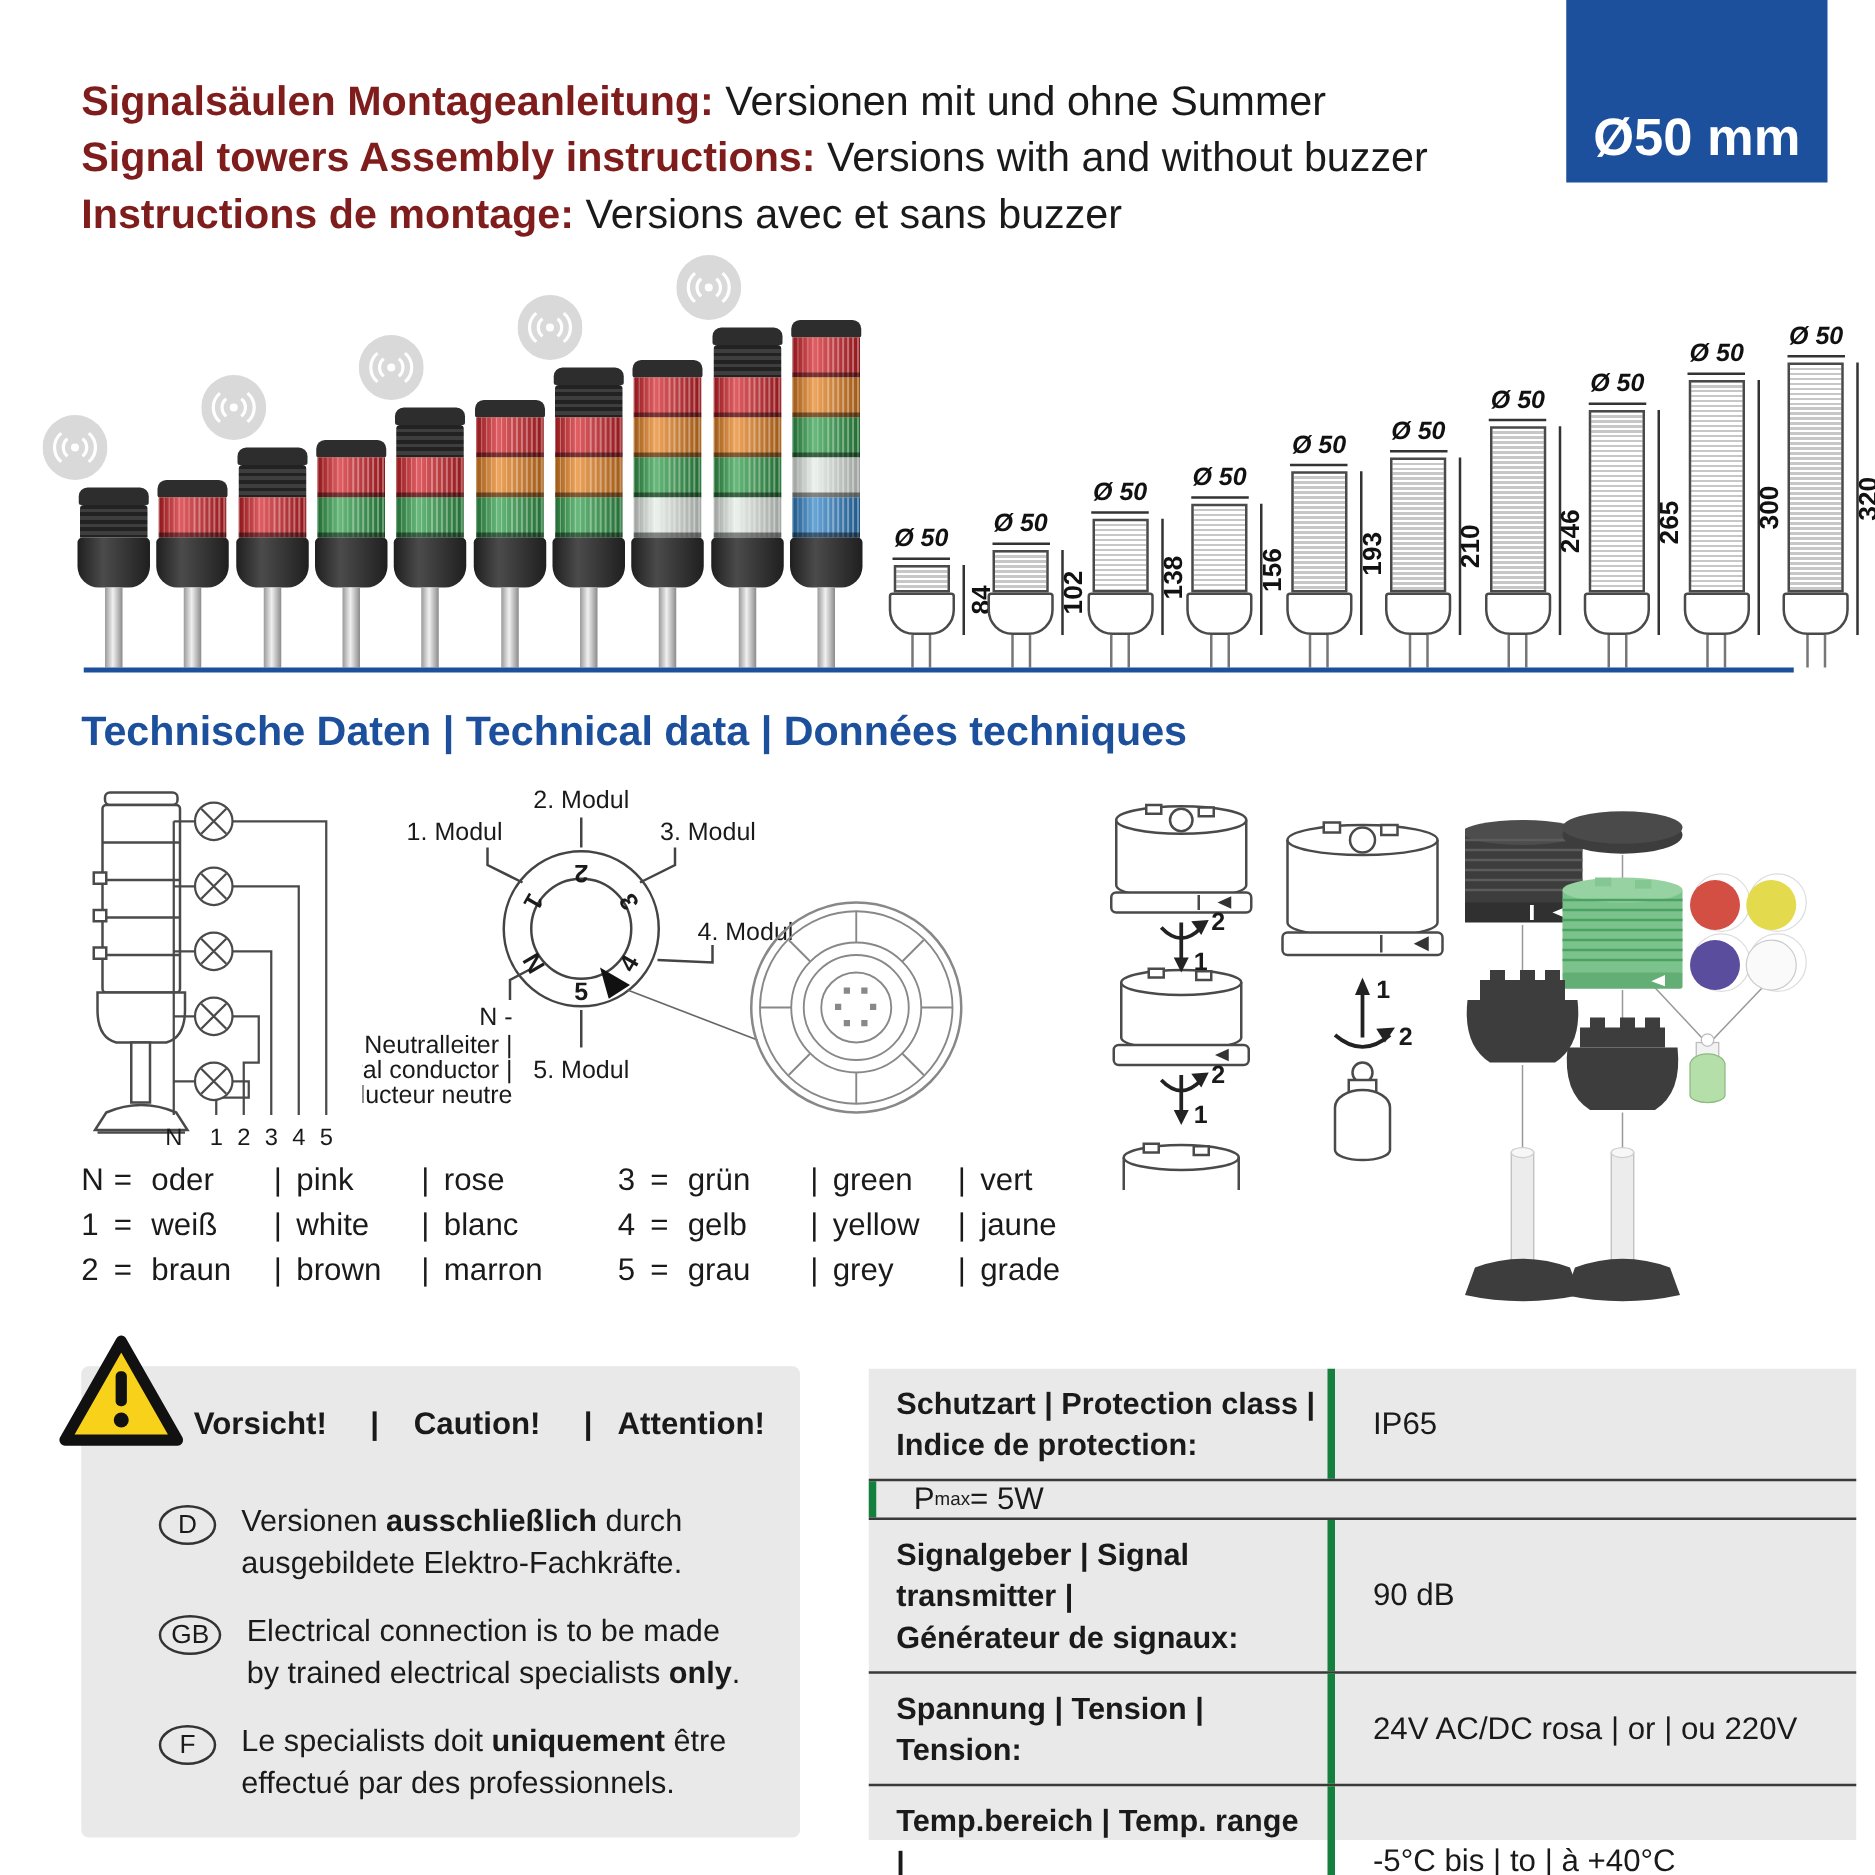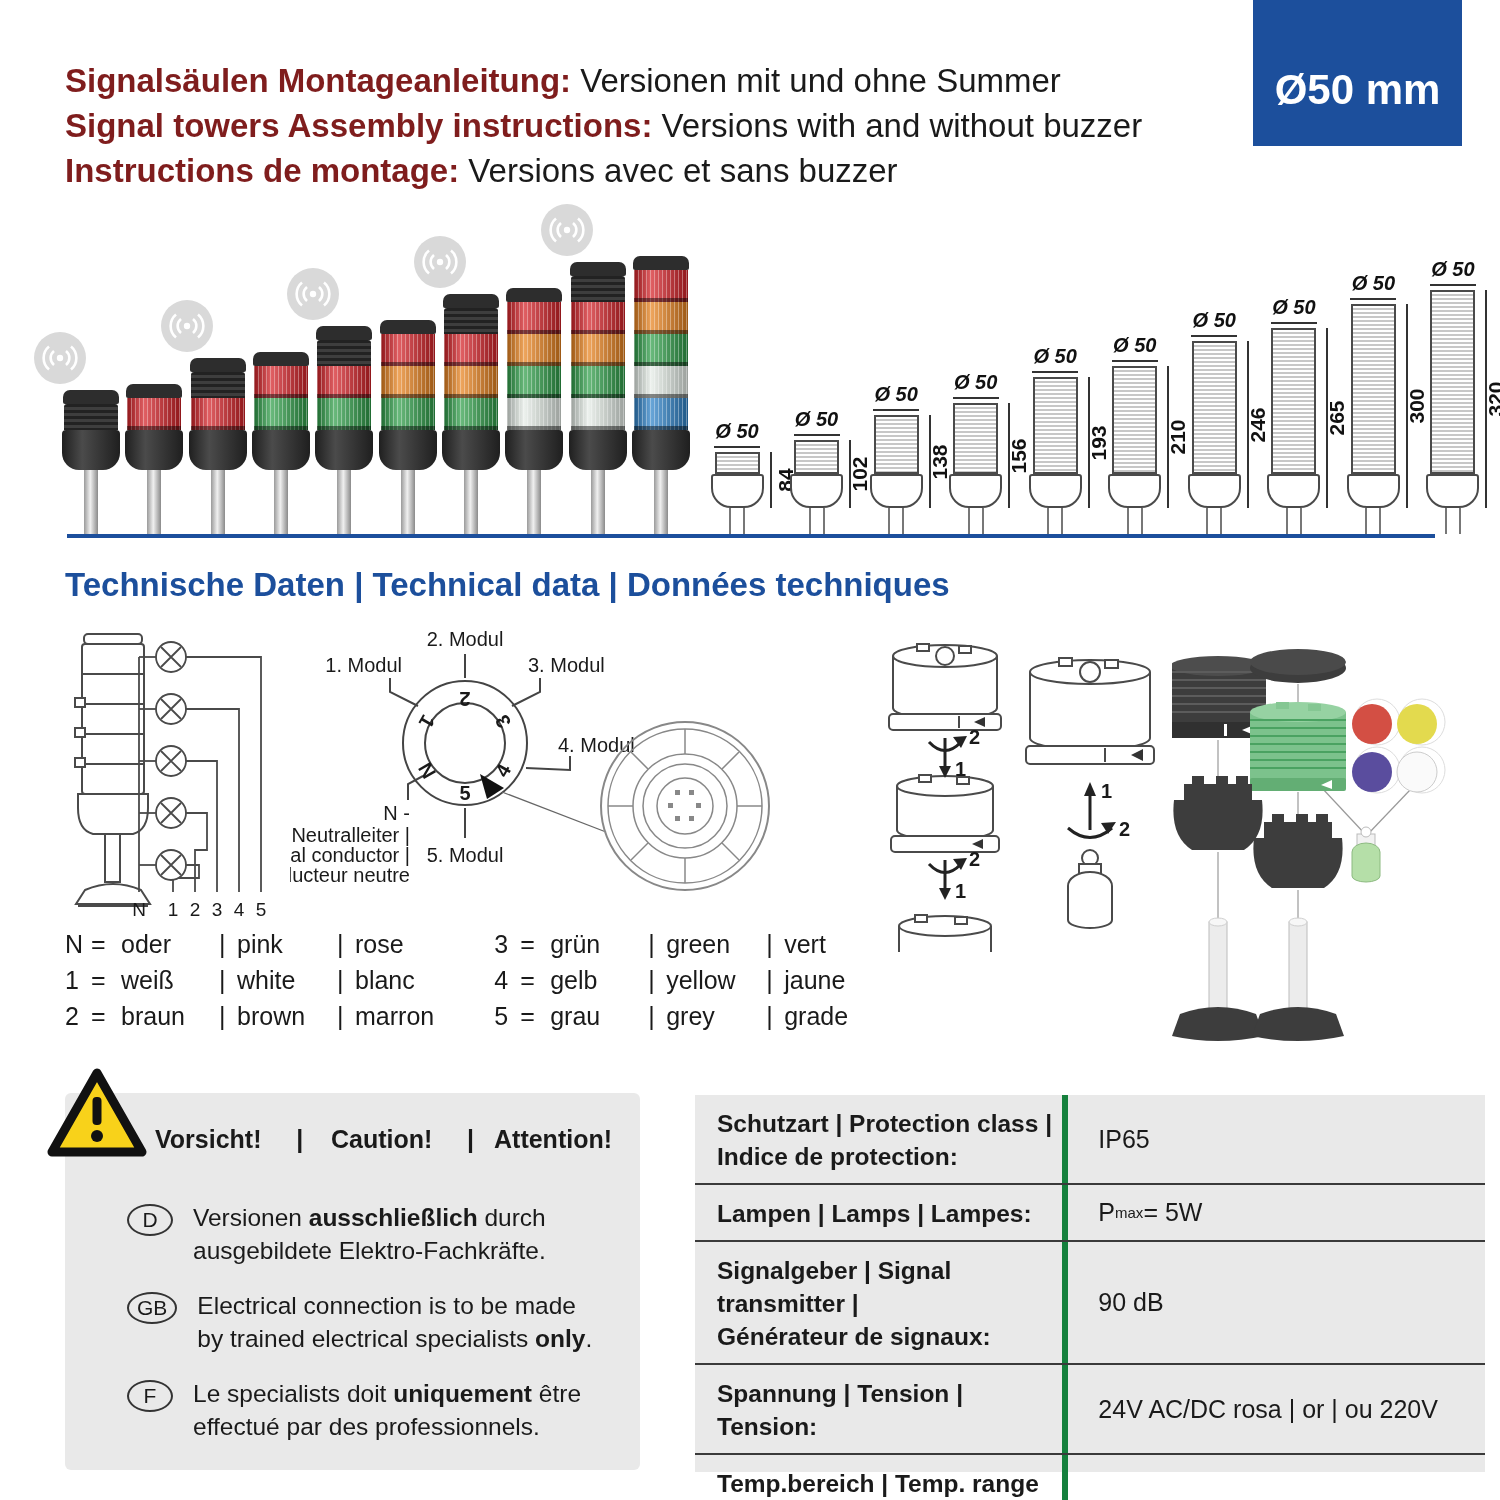--- a/index.html
+++ b/index.html
@@ -4,21 +4,21 @@
 <style>
   * { margin:0; padding:0; box-sizing:border-box; }
   html,body { background:#fff; }
   .page { position:relative; width:1500px; height:1500px; background:#fff; overflow:hidden;
           font-family:"Liberation Sans", sans-serif; color:#1a1a1a; }
 
   
   .header { position:absolute; left:65px; top:58px; font-size:33px; line-height:45px; }
   .header .lead { color:#7f1d1d; font-weight:bold; }
   .badge { position:absolute; left:1253px; top:0; width:209px; height:146px; background:#1c4f9c;
-           display:flex; align-items:flex-end; justify-content:center; padding-bottom:32px; }
+           display:flex; align-items:flex-end; justify-content:center; padding-bottom:12px; }
   .badge span { color:#fff; font-weight:bold; font-size:42px; }
 
   
   .photos { position:absolute; left:62px; top:238px; width:628px; height:296px;
             display:flex; align-items:flex-end; justify-content:space-between; }
   .ptower { position:relative; display:flex; flex-direction:column; align-items:center; }
   .buzz-icon { position:absolute; top:-58px; left:-28px; }
   .cap   { width:56px; height:14px; background:#2d2d2d; border-radius:7px 7px 2px 2px; }
   .mod   { width:54px; height:32px;
            background-image:repeating-linear-gradient(90deg, rgba(255,255,255,.35) 0 1px, rgba(0,0,0,0) 1px 4px),
@@ -692,21 +692,20 @@
       </div>
   </div>
 
   <div class="spec-table">
       <div class="spec-row">
         <div class="spec-label">Schutzart | Protection class |
 Indice de protection:</div>
         <div class="spec-value">IP65</div>
       </div>
       <div class="spec-row">
-        <div class="spec-label">Lampen | Lamps | Lampes:</div>
         <div class="spec-value">
           <span>P</span>
           <sub>max</sub>
           <span> = 5W</span>
         </div>
       </div>
       <div class="spec-row">
         <div class="spec-label">Signalgeber | Signal transmitter |
 Générateur de signaux:</div>
         <div class="spec-value">90 dB</div>

